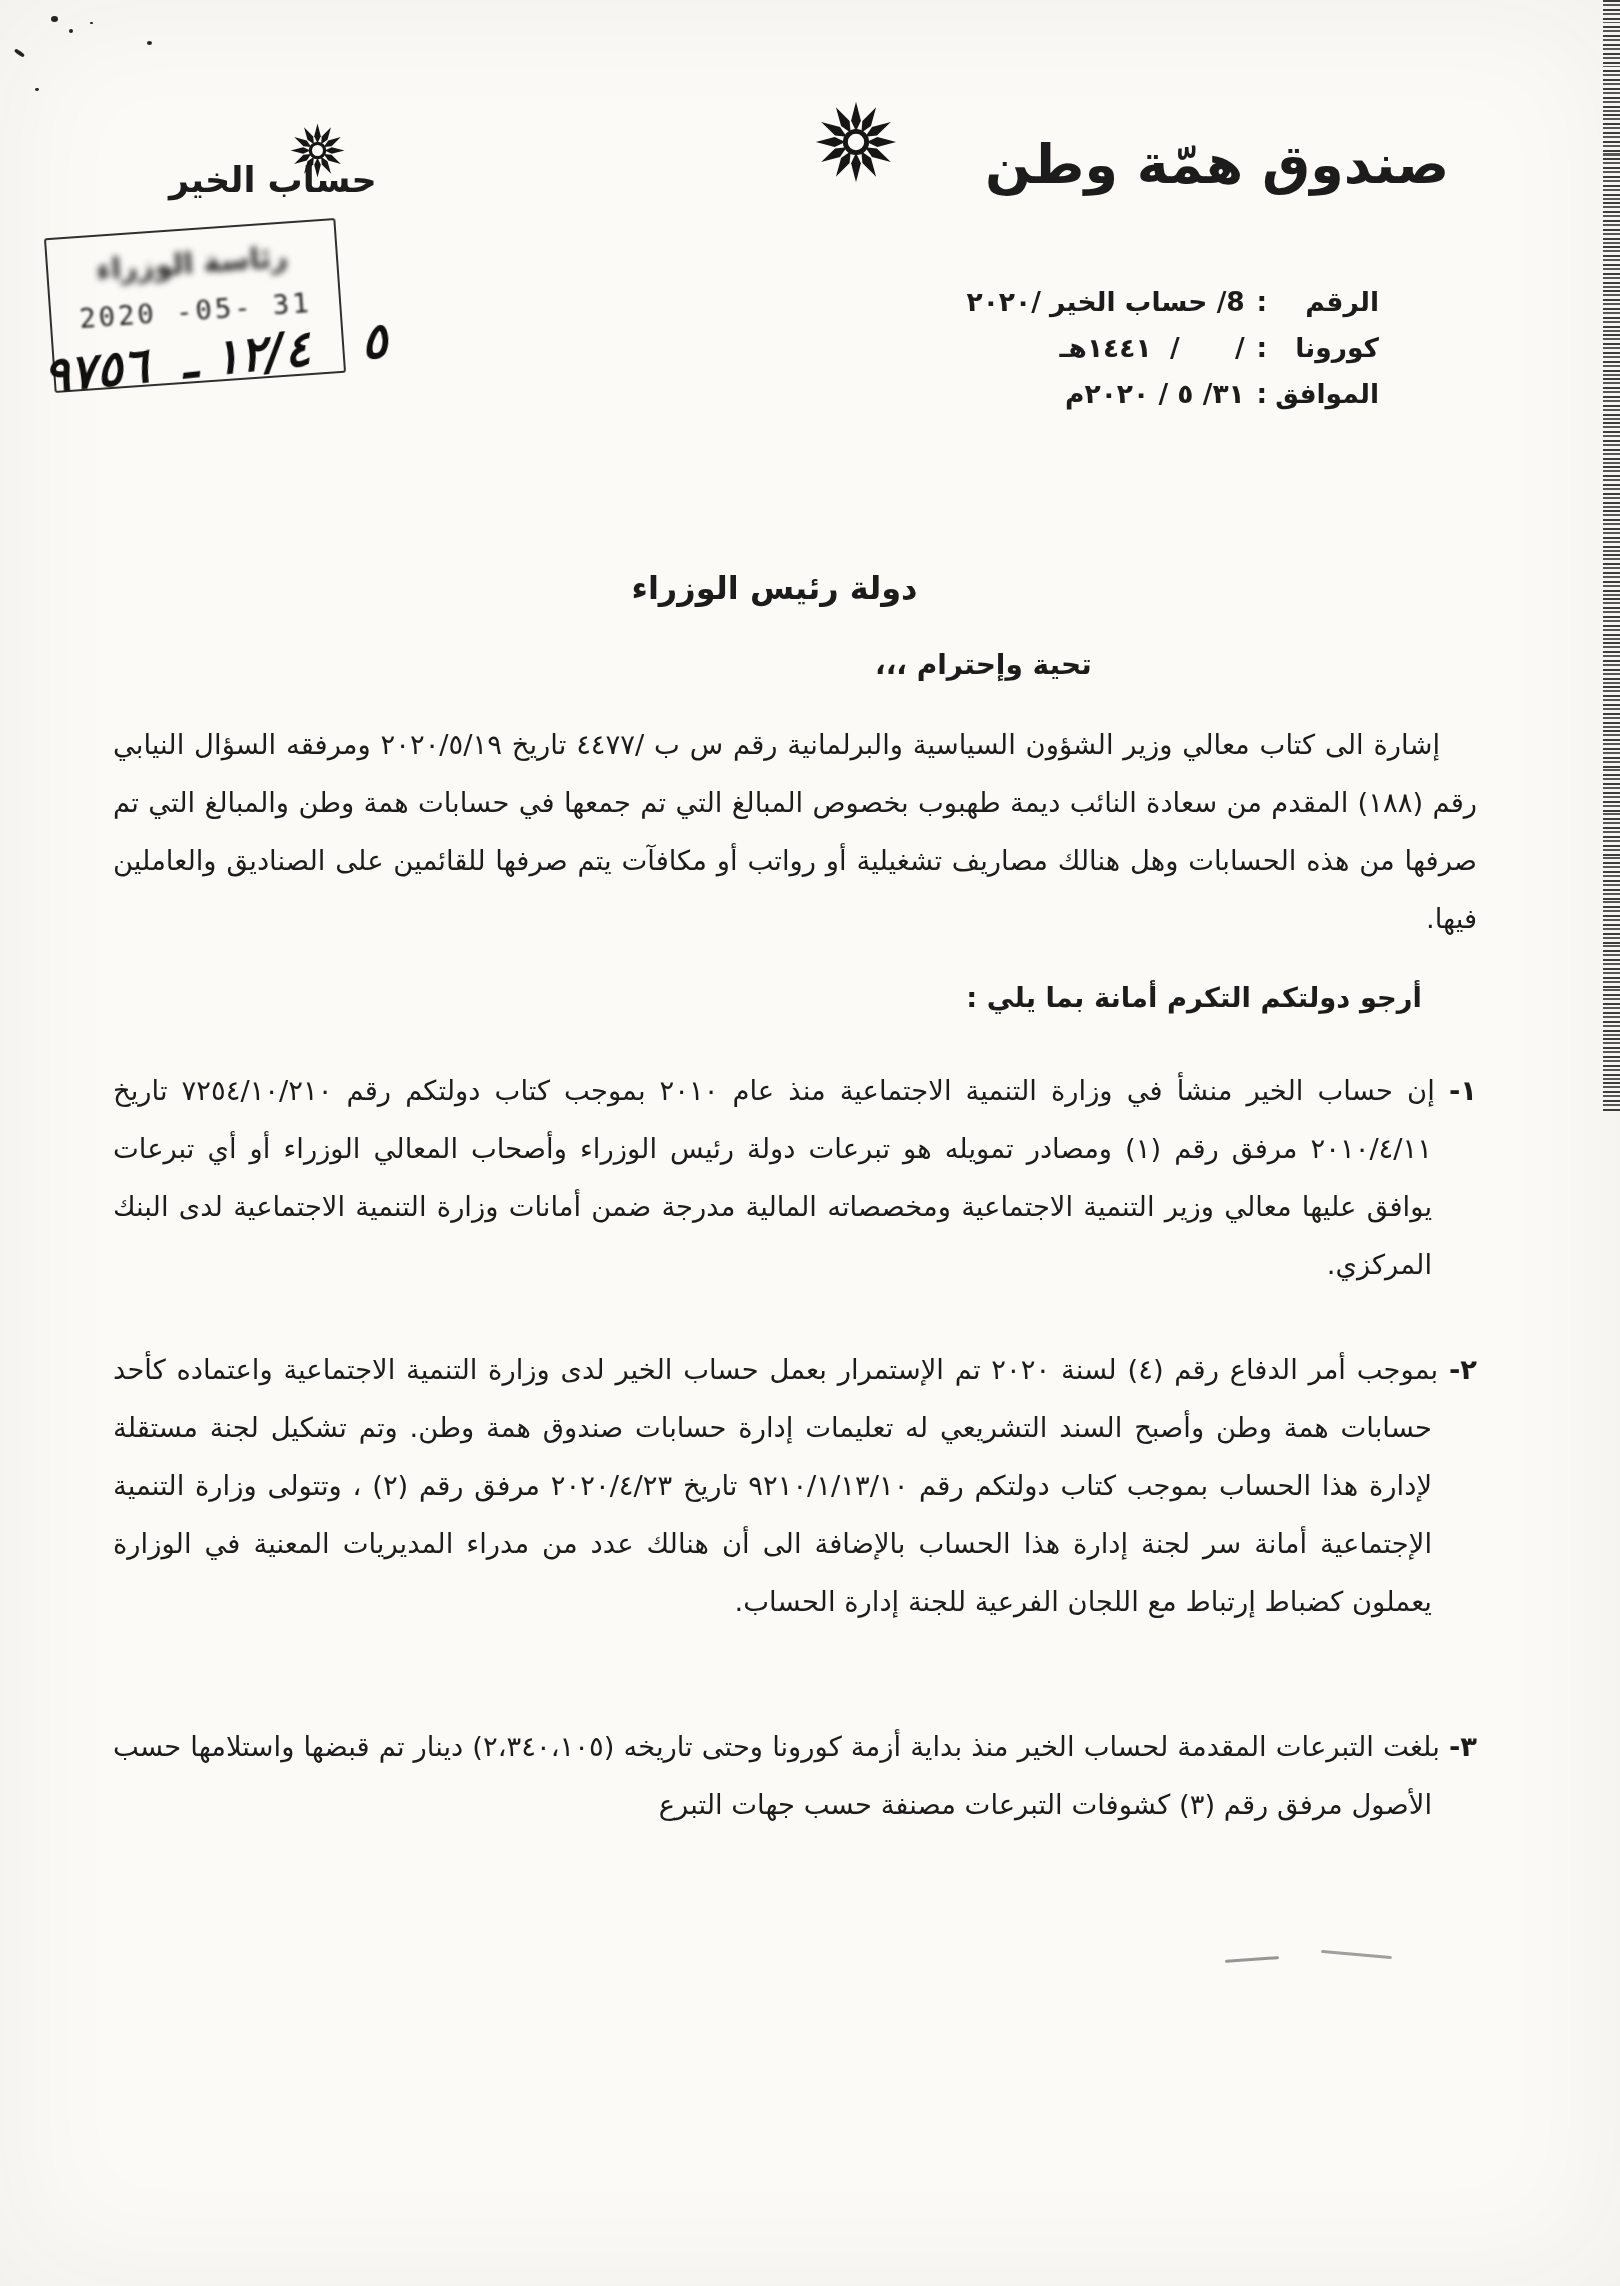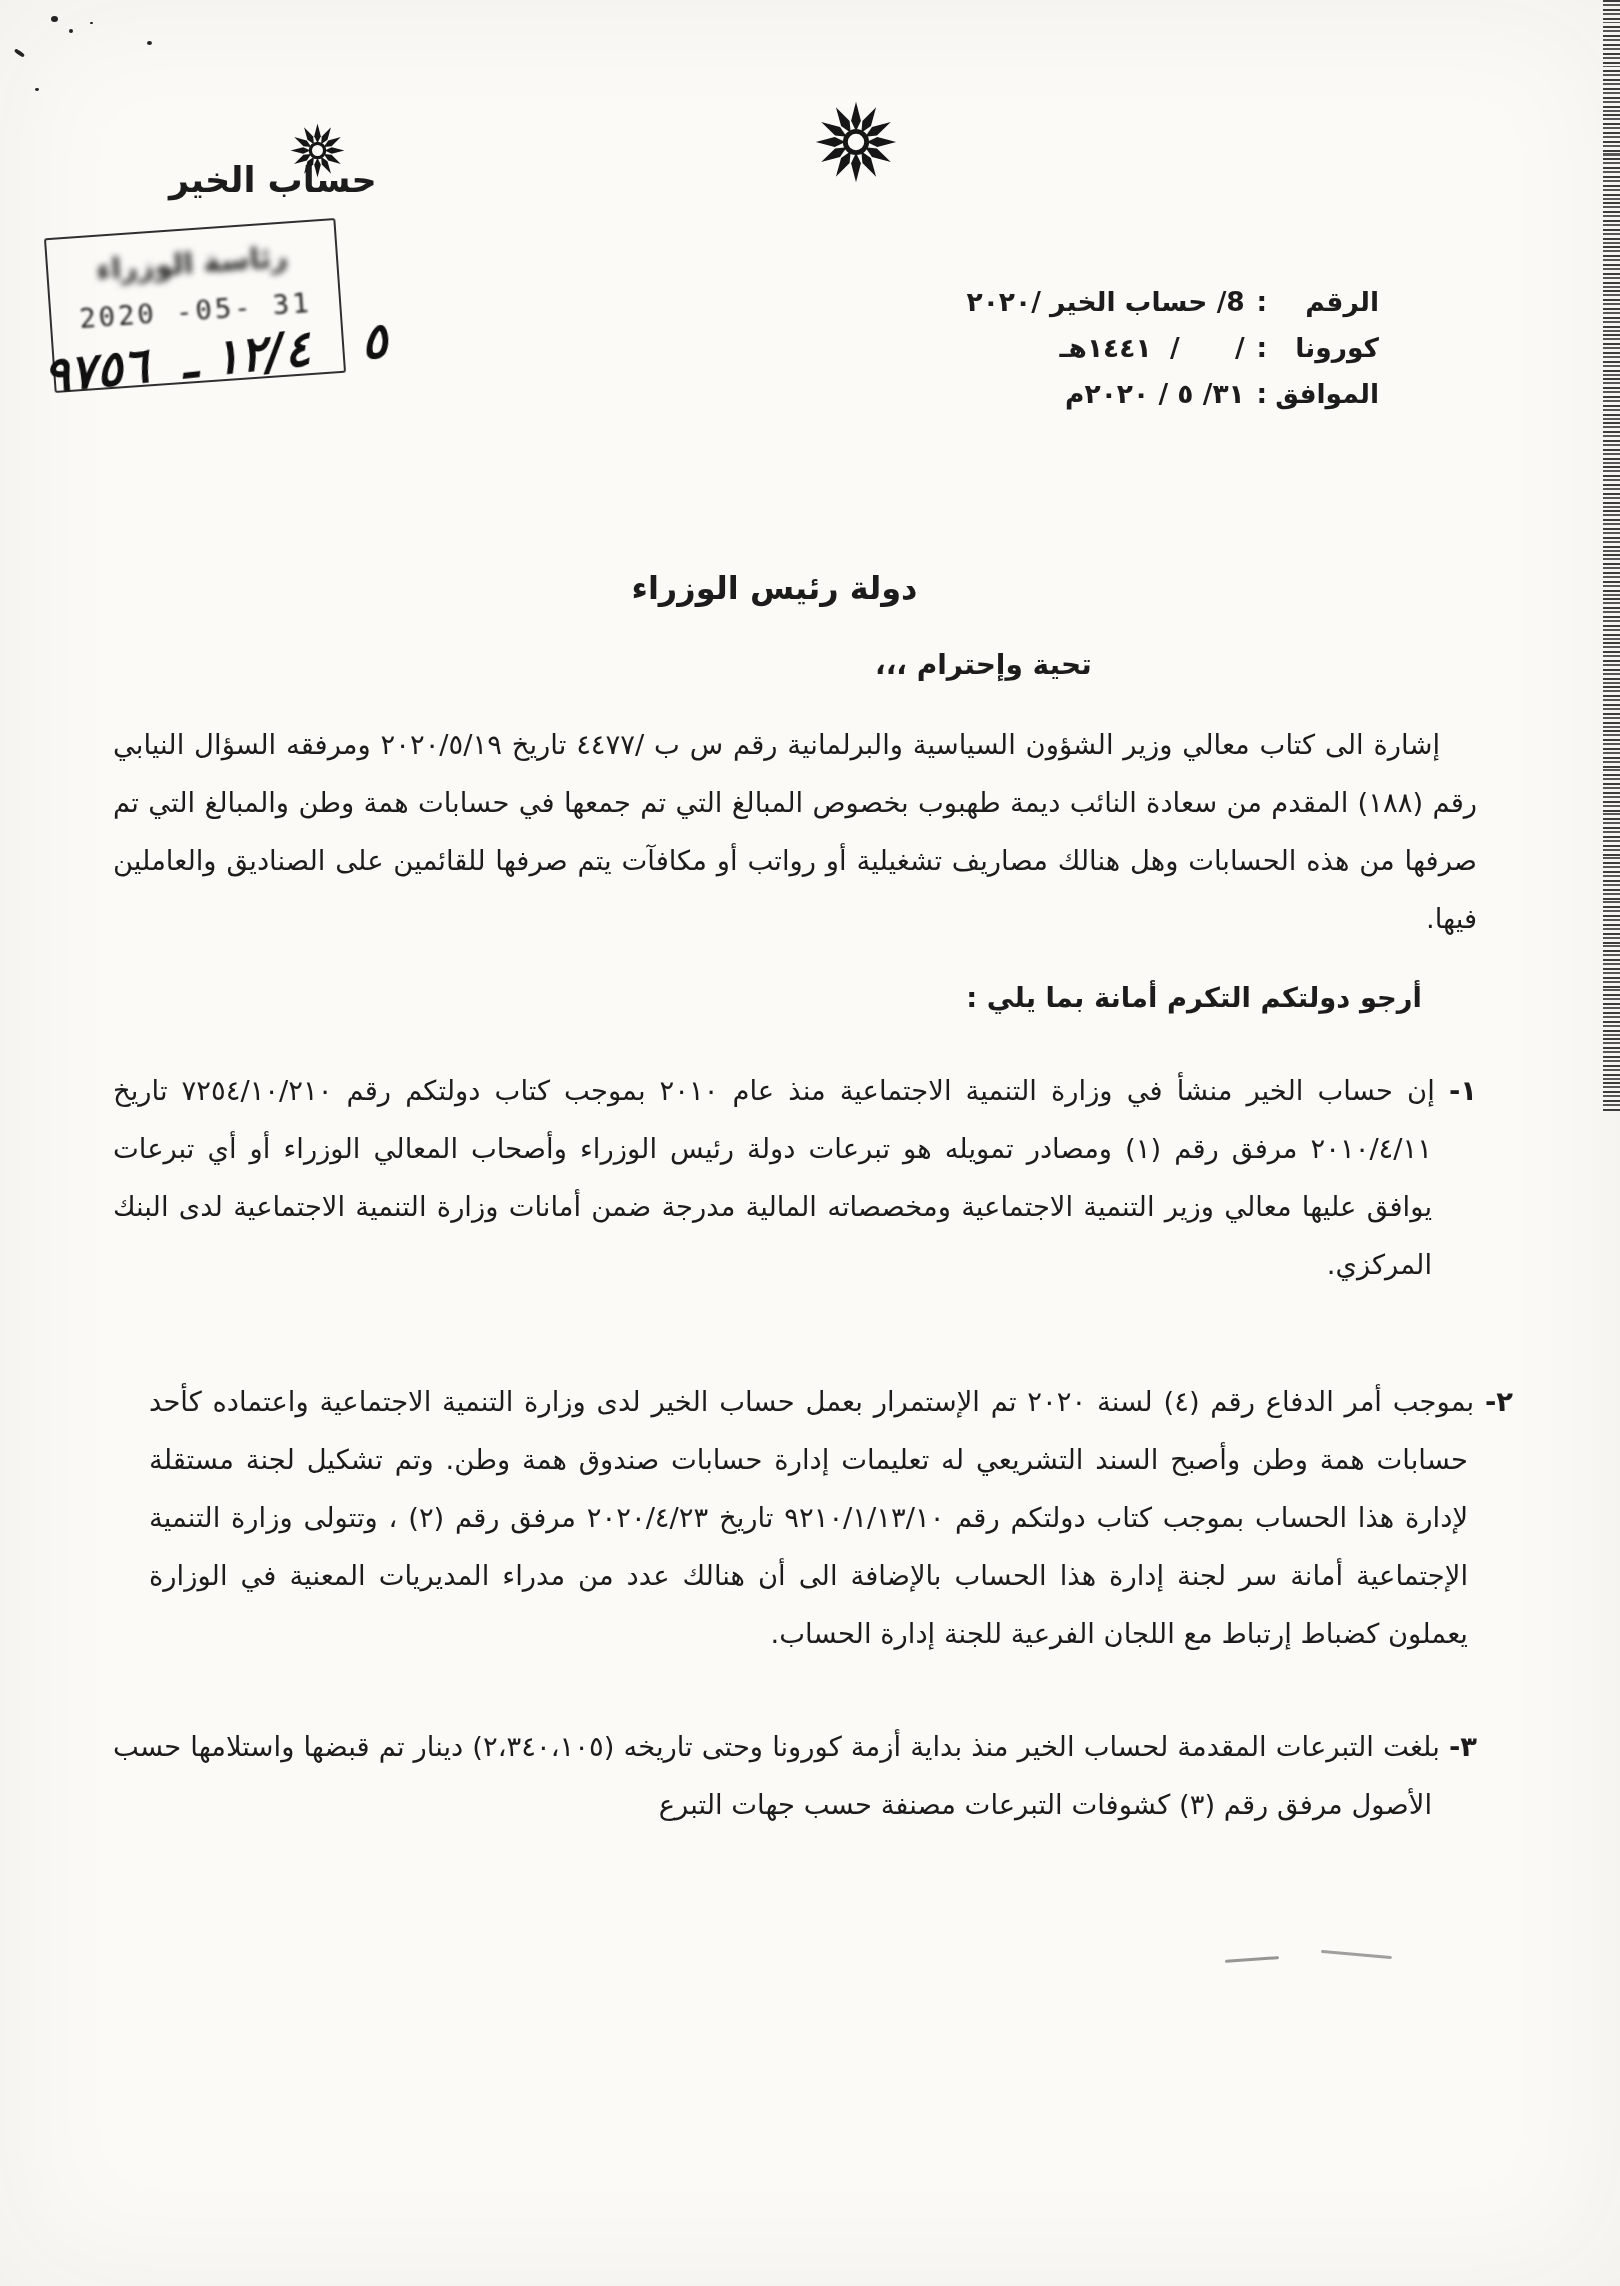--- a/index.html
+++ b/index.html
@@ -90,21 +90,21 @@
     font-size:27.4px; line-height:58px; text-align:justify;
   }
   .intro{top:716px; text-indent:37px;}
   .request{
     position:absolute; left:113px; width:1364px; top:982px;
     text-align:right; padding-right:55px; box-sizing:border-box;
     font-size:27.4px; font-weight:600;
   }
   .item{padding-right:45px; text-indent:-45px; box-sizing:border-box;}
   .item1{top:1062px;}
-  .item2{top:1373px;margin-left:36px;}
+  .item2{top:1341px;}
   .item3{top:1718px;}
   .item-num{font-weight:700;}
 
   
   .pen-marks{position:absolute;left:1225px;top:1947px;width:181px;height:27.4px;}
   .pen-marks::before{
     content:""; position:absolute; left:0; top:10.8px; width:54px; height:2.9px;
     background:#444; opacity:.55; transform:rotate(-4deg); border-radius:2px;
   }
   .pen-marks::after{
@@ -139,20 +139,21 @@
       <use href="#spk" transform="rotate(150 50 50)"></use>
       <use href="#spk" transform="rotate(180 50 50)"></use>
       <use href="#spk" transform="rotate(210 50 50)"></use>
       <use href="#spk" transform="rotate(240 50 50)"></use>
       <use href="#spk" transform="rotate(270 50 50)"></use>
       <use href="#spk" transform="rotate(300 50 50)"></use>
       <use href="#spk" transform="rotate(330 50 50)"></use>
     </g>
     <circle cx="50" cy="50" r="13" fill="none" stroke="#161616" stroke-width="6"></circle>
   </svg>
+  <div class="fund-name">صندوق همّة وطن</div>
 
   <svg class="logo logo-small" viewBox="0 0 100 100" aria-hidden="true">
     <g fill="#161616">
       <use href="#spk"></use>
       <use href="#spk" transform="rotate(30 50 50)"></use>
       <use href="#spk" transform="rotate(60 50 50)"></use>
       <use href="#spk" transform="rotate(90 50 50)"></use>
       <use href="#spk" transform="rotate(120 50 50)"></use>
       <use href="#spk" transform="rotate(150 50 50)"></use>
       <use href="#spk" transform="rotate(180 50 50)"></use>

